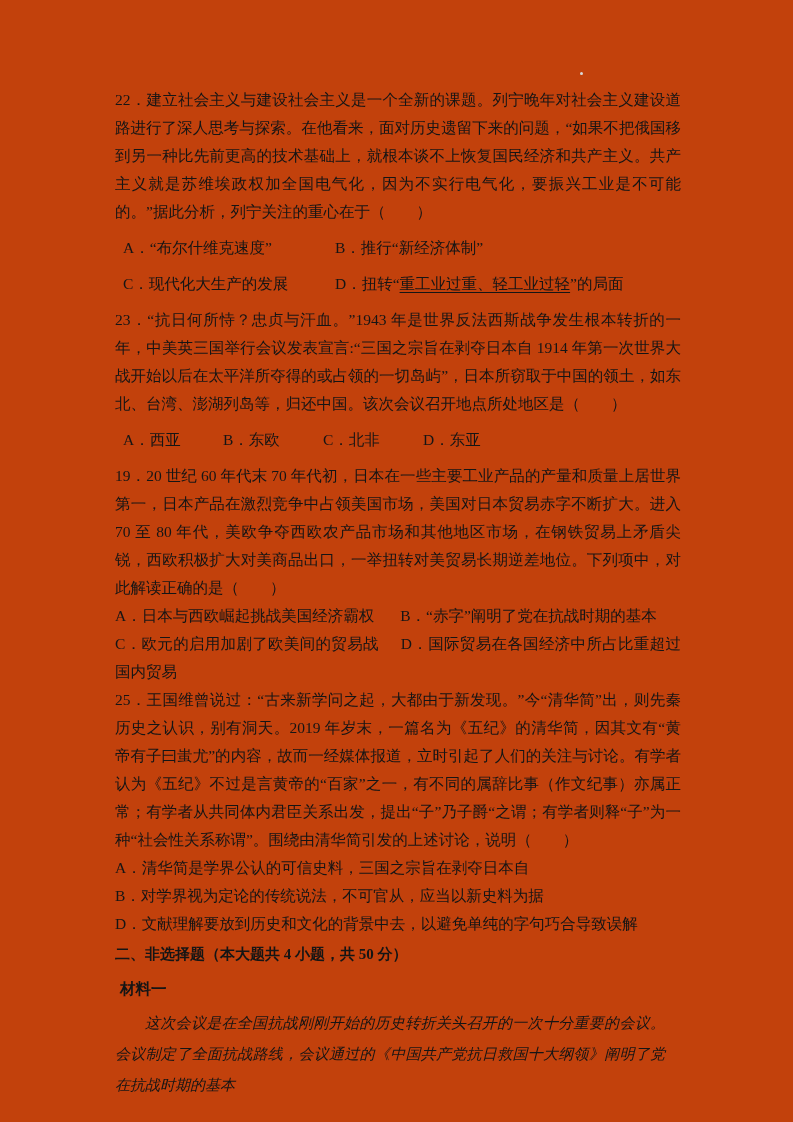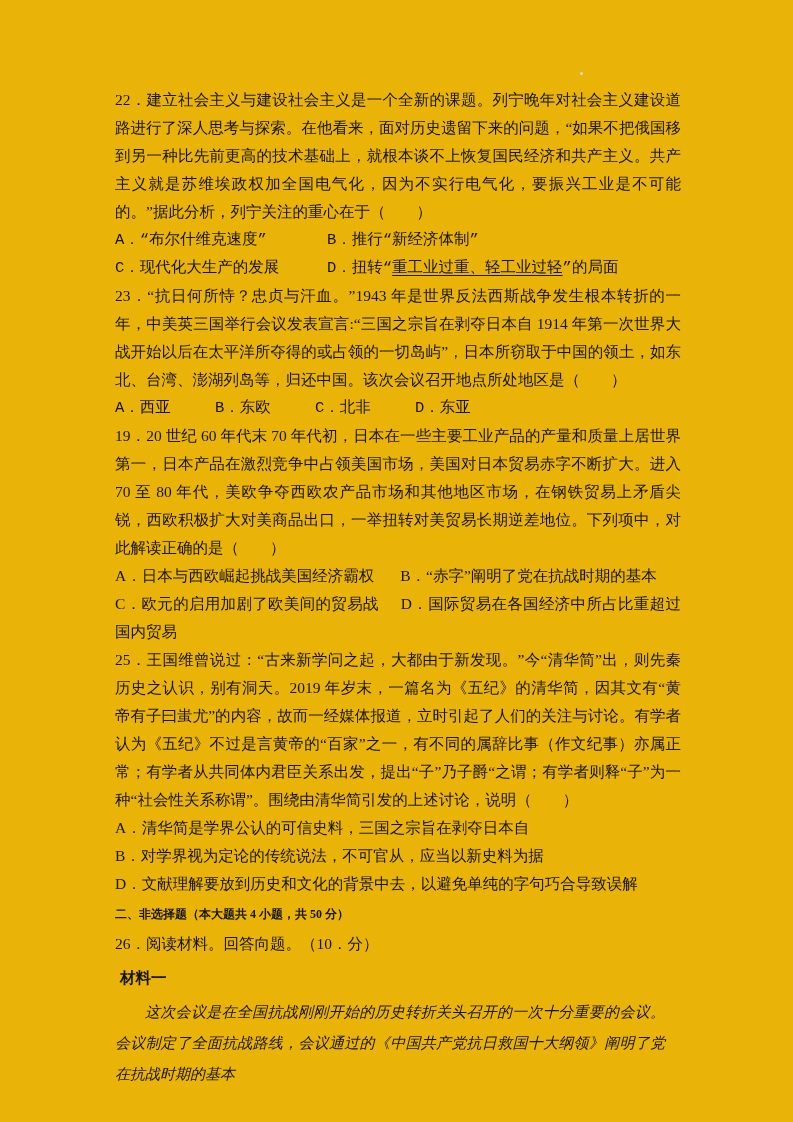--- a/index.html
+++ b/index.html
@@ -1,40 +1,40 @@
 <!DOCTYPE html>
 <html><head>
 <meta charset="utf-8">
 <style>
   html,body{margin:0;padding:0;background:#ffffff;}
   .page{
     position:relative;
     width:793px;height:1122px;
-    background:#eab308;
+    background:#c2410c;
     font-family:"Liberation Serif","DejaVu Serif",serif;
     color:#151515;
     overflow:hidden;
   }
   .content{
     position:absolute;left:115px;top:86px;width:566px;
     font-size:15.5px;line-height:28px;
   }
   .stem,.optline,.introline{
     margin:0;
     text-align:justify;
     text-justify:inter-ideograph;
   }
-  .optrow{display:flex;margin:0;font-family:Liberation Mono, monospace;}
+  .optrow{display:flex;margin:8px;}
   .colq22{flex:0 0 212px;}
   .colq23{flex:0 0 100px;}
   .gap{display:inline-block;width:26px;}
   .gap-sm{display:inline-block;width:22px;}
   .u{text-decoration:underline;text-underline-offset:3px;}
   .sec-heading{
-    font-size:12px;font-weight:700;line-height:30px;
+    font-size:15px;font-weight:700;line-height:30px;
     margin:1px 0 1px 0;
   }
   .mat-label{
     font-weight:700;margin:5px;line-height:29px;
   }
   .material{
     font-style:italic;
     font-size:15px;
     line-height:31px;
     text-indent:2em;
@@ -87,19 +87,18 @@
     <section>
       <p class="stem">25．王国维曾说过：“古来新学问之起，大都由于新发现。”今“清华简”出，则先秦历史之认识，别有洞天。2019 年岁末，一篇名为《五纪》的清华简，因其文有“黄帝有子曰蚩尤”的内容，故而一经媒体报道，立时引起了人们的关注与讨论。有学者认为《五纪》不过是言黄帝的“百家”之一，有不同的属辞比事（作文纪事）亦属正常；有学者从共同体内君臣关系出发，提出“子”乃子爵“之谓；有学者则释“子”为一种“社会性关系称谓”。围绕由清华简引发的上述讨论，说明（　　）</p>
       <p class="optline">A．清华简是学界公认的可信史料，三国之宗旨在剥夺日本自</p>
       <p class="optline">B．对学界视为定论的传统说法，不可官从，应当以新史料为据</p>
       <p class="optline">D．文献理解要放到历史和文化的背景中去，以避免单纯的字句巧合导致误解</p>
     </section>
 
     <h2 class="sec-heading">二、非选择题（本大题共 4 小题，共 50 分）</h2>
 
     <section>
-      <p class="introline">26．阅读材料。回答向题。（10．分）</p>
       <p class="mat-label">材料一</p>
       <p class="material">这次会议是在全国抗战刚刚开始的历史转折关头召开的一次十分重要的会议。会议制定了全面抗战路线，会议通过的《中国共产党抗日救国十大纲领》阐明了党在抗战时期的基本</p>
     </section>
 
   </div>
 </div>
 
 </body></html>

